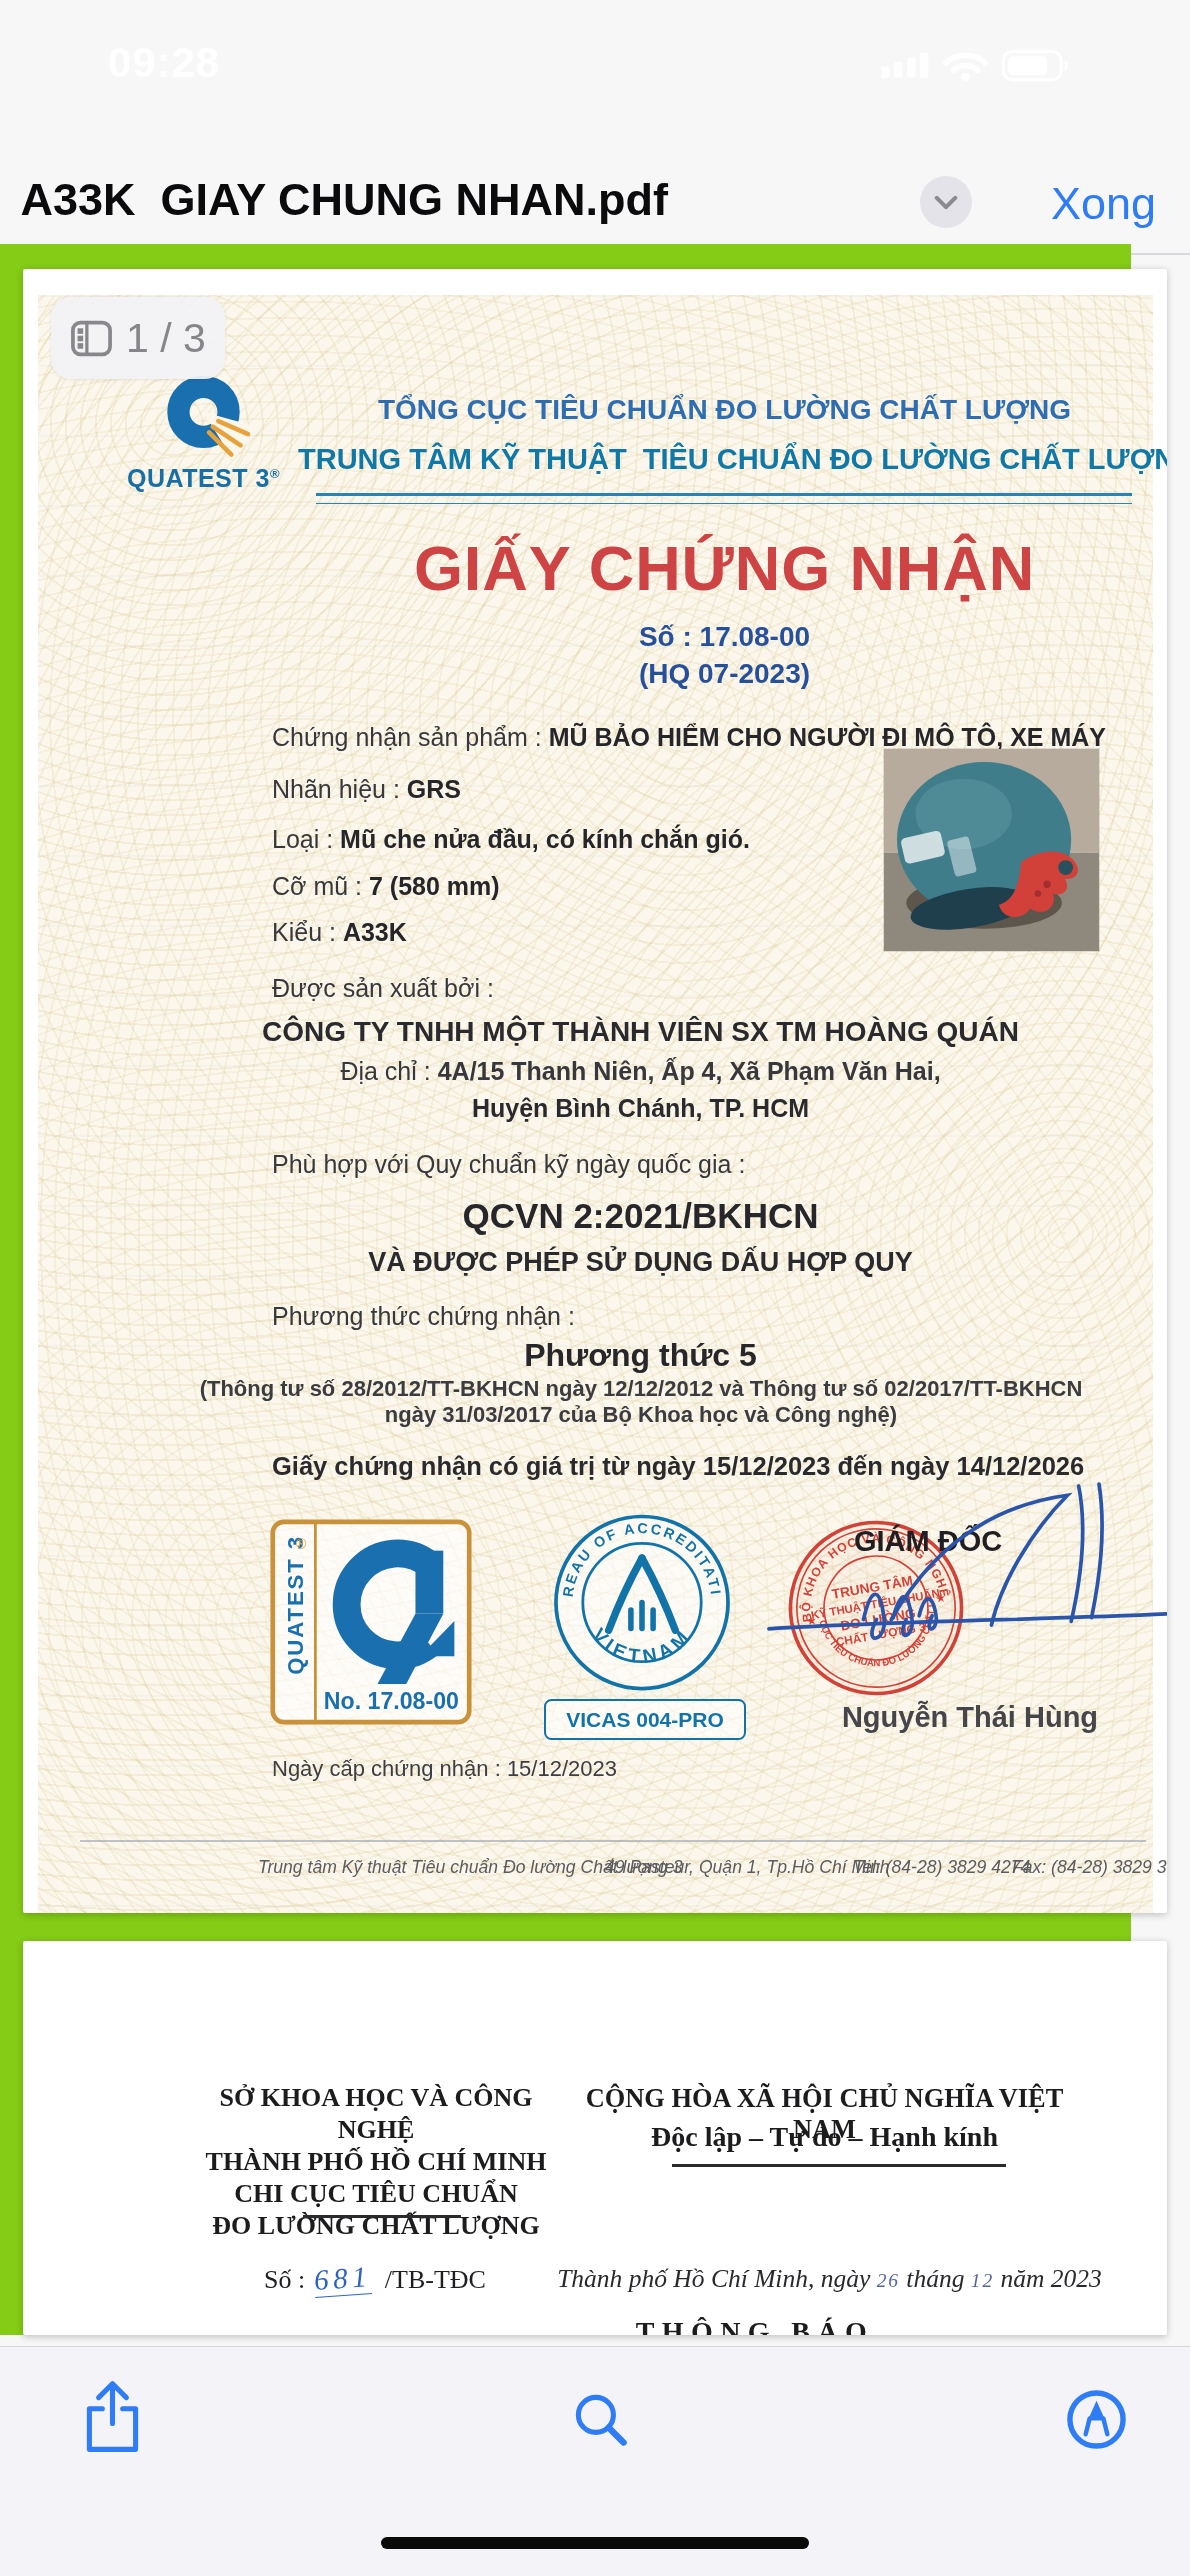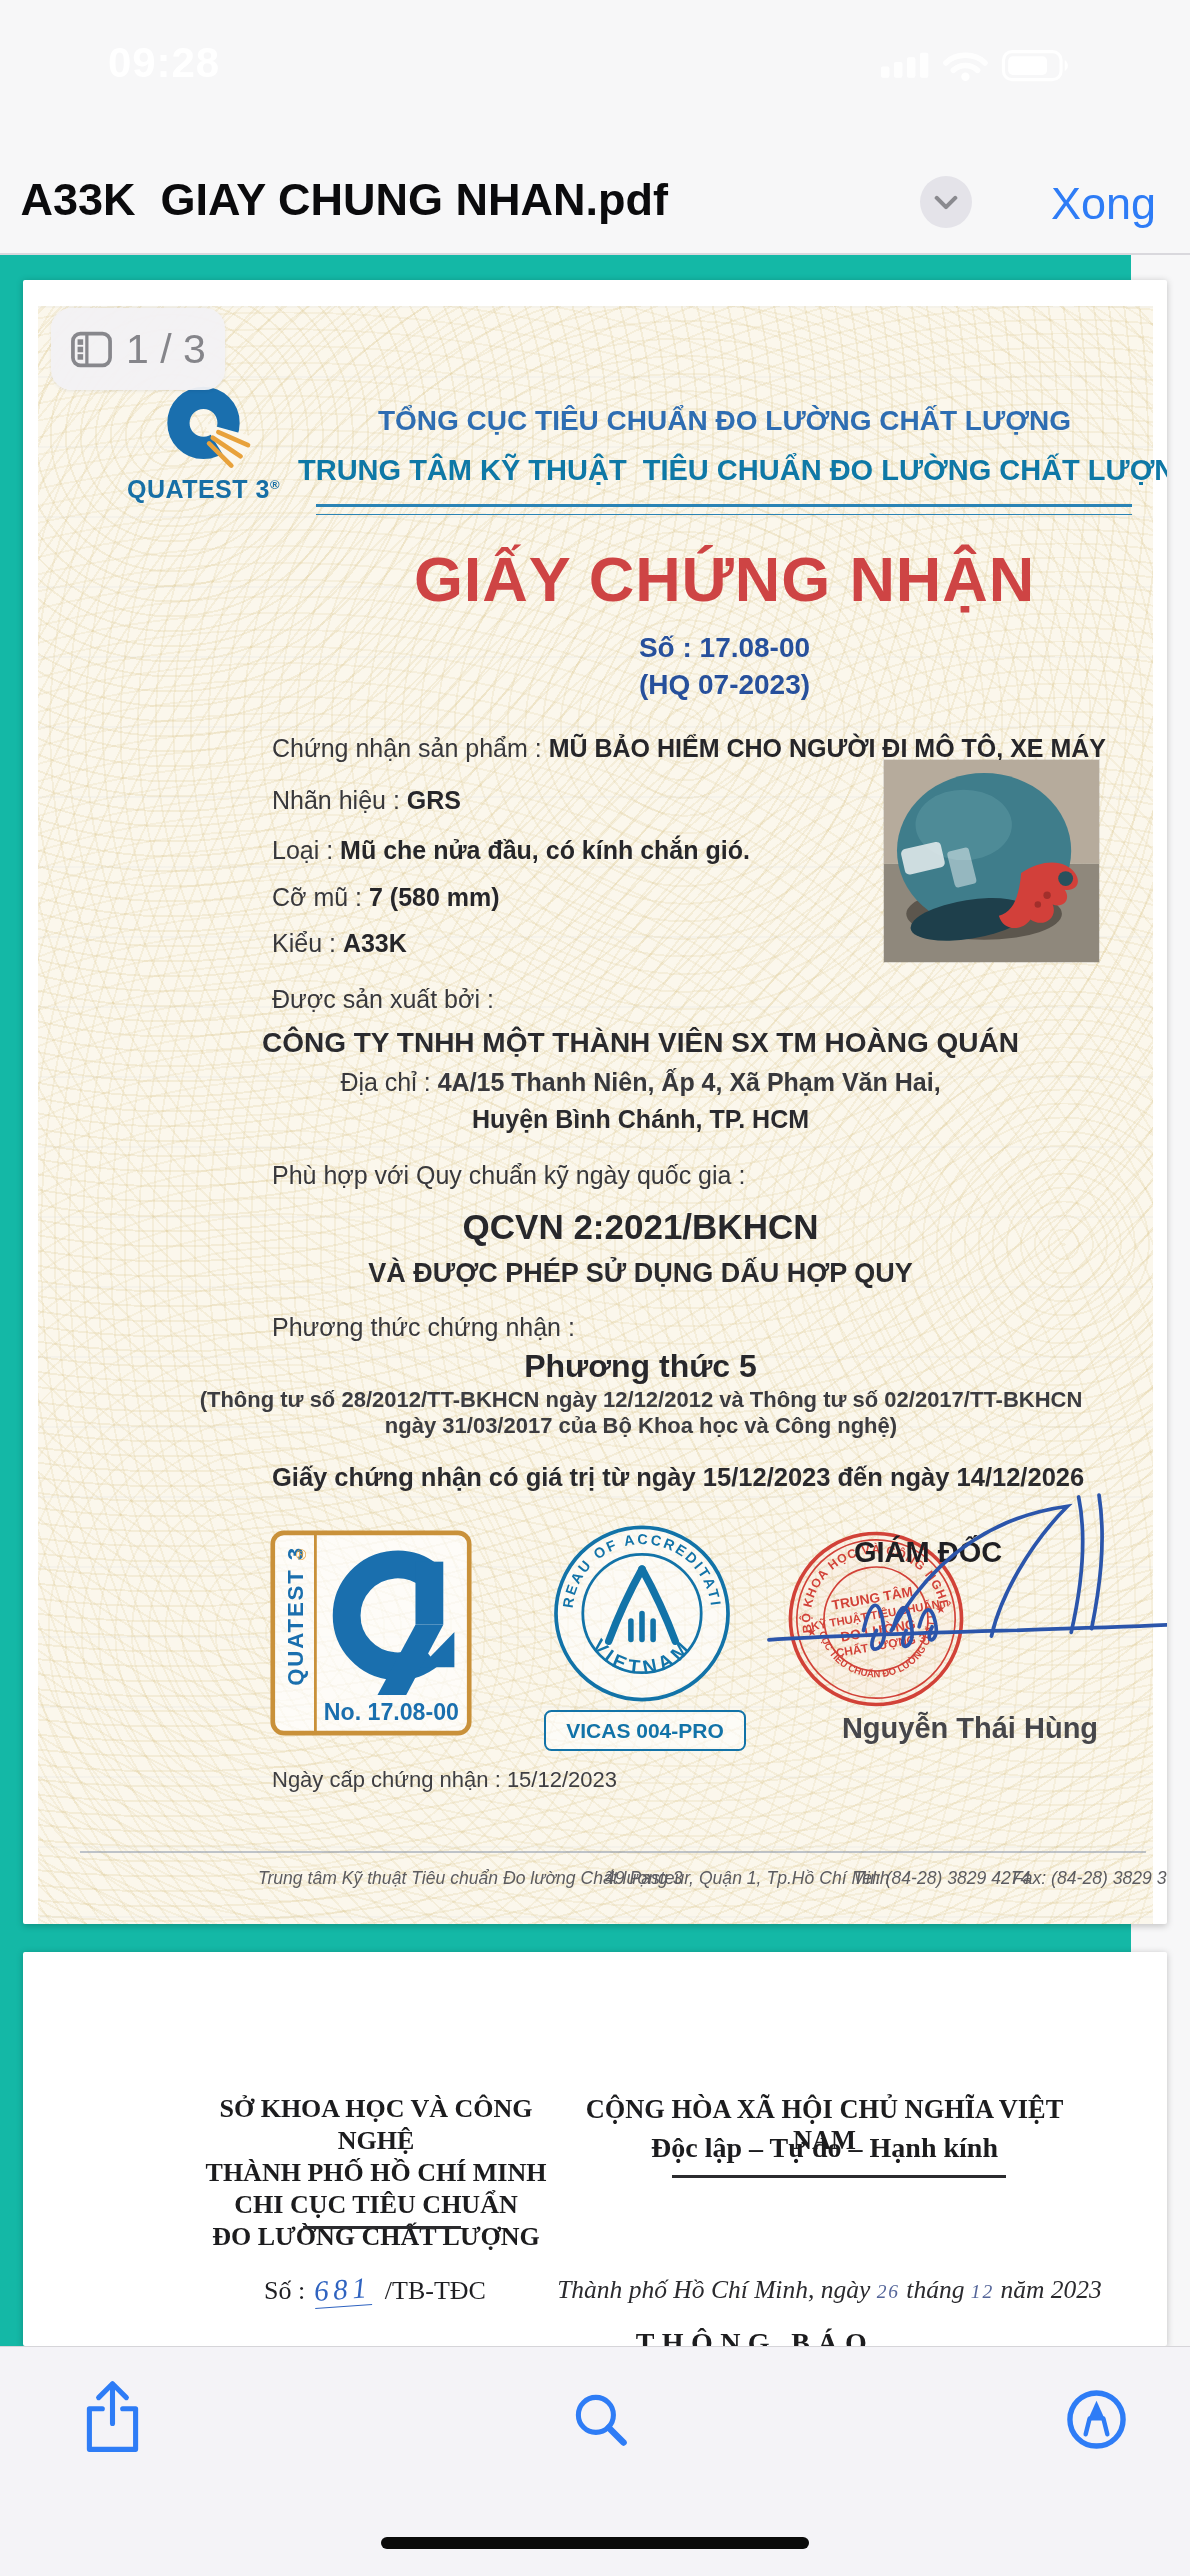--- a/index.html
+++ b/index.html
@@ -14,21 +14,21 @@
 
   
   .nav-title{left:20.4px;top:174px;width:1150px;text-align:left;font-size:45px;font-weight:650;
              color:#0b0b0d;white-space:pre;}
   .nav-chevron{left:920px;top:176px;width:52px;height:52px;border-radius:50%;background:#e4e3e9;
                display:flex;align-items:center;justify-content:center;}
   .nav-done{right:35px;top:178px;font-size:45px;color:#2e7cf6;}
   .nav-hairline{left:0;top:253px;width:1191px;height:1.9px;background:#d9d8dd;}
 
   
-  .viewer{left:0;top:255px;width:1131px;height:2091px;background:#14b8a6;}
+  .viewer{left:0;top:244px;width:1131px;height:2091px;background:#84cc16;}
   .pageindicator{left:51px;top:53px;width:174px;height:82px;border-radius:20.4px;
         background:rgba(242,241,244,.95);display:flex;align-items:center;justify-content:center;
         gap:13px;z-index:6;box-shadow:0 0.9px 3.7px rgba(0,0,0,.08);}
   .pageindicator span{font-size:41px;color:#85858a;}
   .page{position:absolute;background:#fff;box-shadow:0 1.9px 7.4px rgba(0,0,0,.22);border-radius:1.9px;overflow:hidden;}
   #page1{left:23px;top:25px;width:1144px;height:1644px;}
   #page2{left:23px;top:1697px;width:1144px;height:394px;}
 
   
   .scan{position:absolute;left:15px;top:26px;width:1115px;height:1618px;

